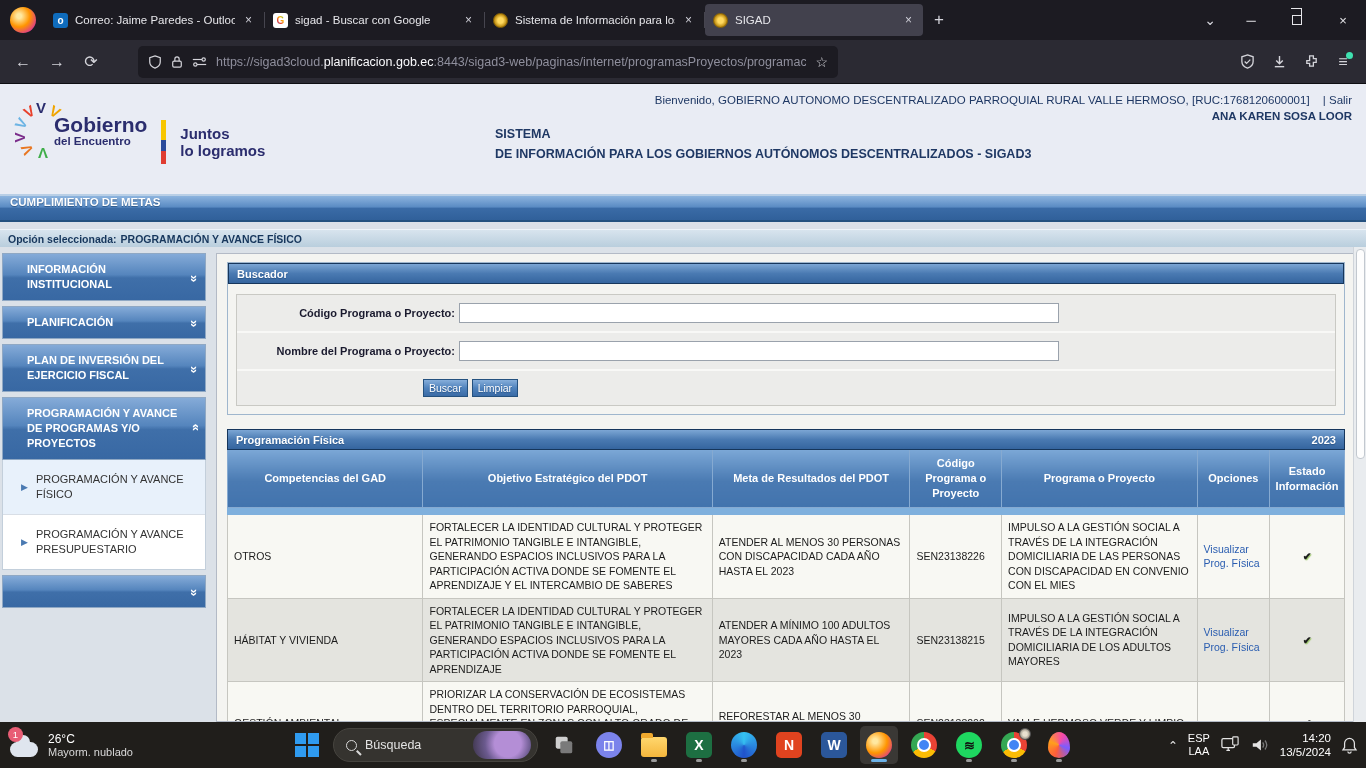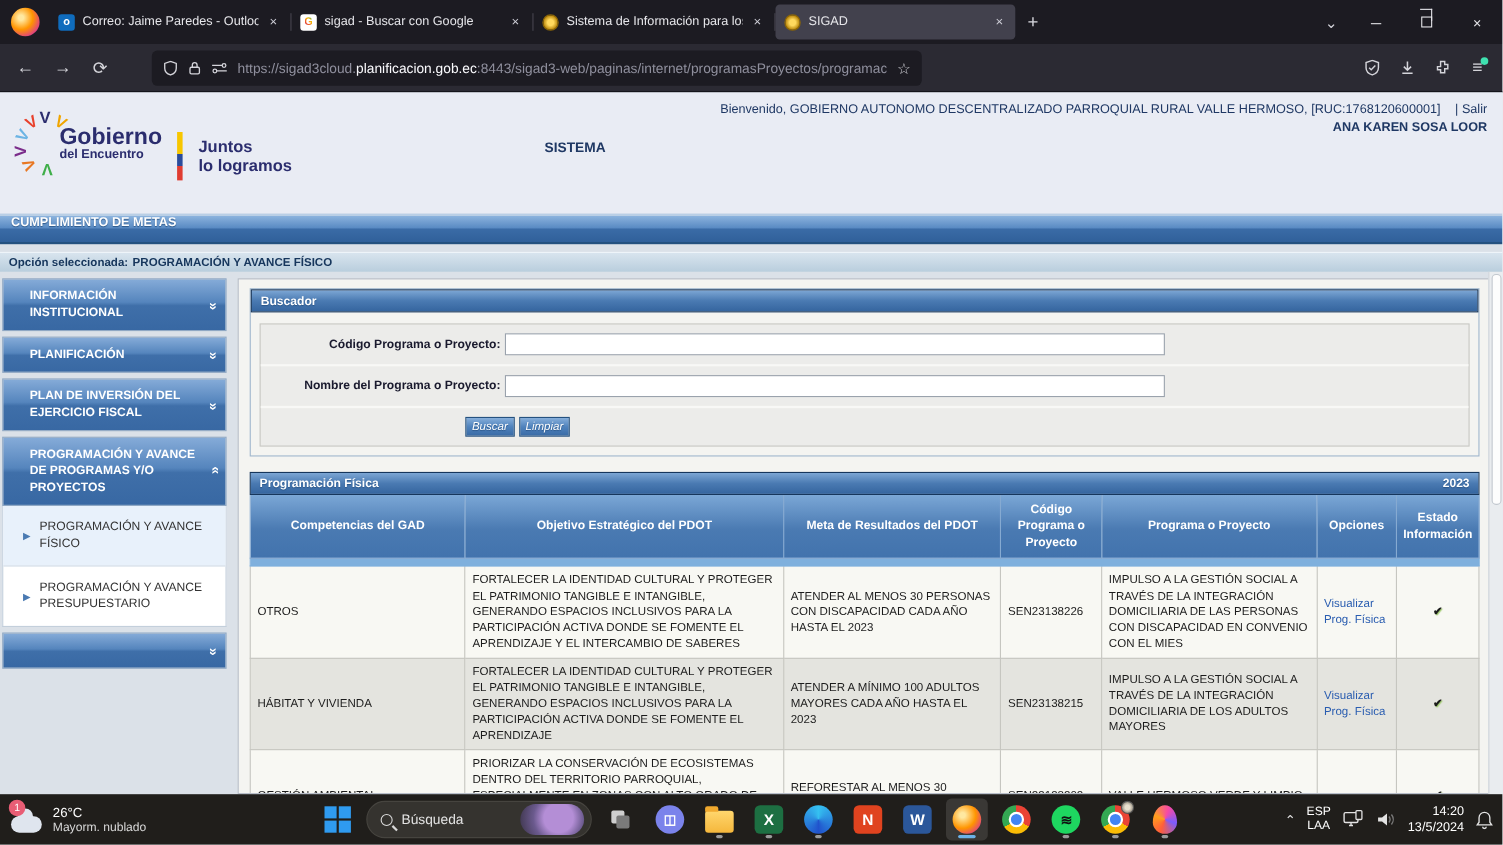--- a/index.html
+++ b/index.html
@@ -85,21 +85,21 @@
   .panel-hdr { height:21px; background:linear-gradient(180deg,#7ca6d4 0%,#4a7ab2 50%,#35659f 100%);
     border:1px solid #16365c; display:flex; align-items:center; justify-content:space-between; padding:0 8px; }
   .panel-hdr .p-title { color:#fff; font-weight:bold; font-size:11px; text-shadow:0 1px 1px #2a5587; }
   .buscador-box { border:1px solid #9fb6cd; background:#f4f4f1; }
   .form-area { margin:10px 8px 8px 8px; border:1px solid #c9c9c4; background:#ececea; }
   .form-row { display:flex; align-items:center; border-bottom:2px solid #f8f8f6; padding:8px 0; }
   .form-label { width:222px; text-align:right; font-size:11px; font-weight:bold; color:#1a1a2e; padding-right:4px; flex-shrink:0; }
   .form-input { width:600px; height:20px; border:1px solid #9aa2ac; background:#fff; font-size:11px; padding:0 4px; }
   .btn-row { display:flex; gap:4px; padding:8px 0 8px 186px; }
   .mini-btn { background:linear-gradient(180deg,#86aeda 0%,#5083bd 50%,#3a6ba6 100%); border:1px solid #24517f;
-    color:#fff; font-size:10.5px; padding:2px 5px; cursor:pointer; text-shadow:0 1px 1px #2a5587;font-style:italic; }
+    color:#fff; font-size:10.5px; padding:2px 5px; cursor:pointer; text-shadow:0 1px 1px #2a5587; }
 
   
   .table-box { margin-top:14px; }
   .table-hdr { height:21px; background:linear-gradient(180deg,#7ca6d4 0%,#4a7ab2 50%,#35659f 100%);
     border:1px solid #16365c; display:flex; align-items:center; justify-content:space-between; padding:0 8px; }
   .table-hdr .p-title, .table-hdr .p-year { color:#fff; font-weight:bold; font-size:11px; text-shadow:0 1px 1px #2a5587; }
   table.datagrid { width:100%; border-collapse:collapse; table-layout:fixed; }
   .datagrid th { background:linear-gradient(180deg,#7ba7d6 0%,#4a7ab2 55%,#4273ad 100%);
     color:#fff; font-size:11px; font-weight:bold; padding:6px 4px; border:1px solid #86aad1; border-top:none; line-height:15px; }
   .datagrid td { font-size:10.5px; color:#1c1c1c; padding:5px 6px; border:1px solid #c6c6c0; vertical-align:middle; line-height:14.5px; }
@@ -260,20 +260,21 @@
           <div>lo logramos</div>
         </div>
       </div>
       <div class="welcome-line">
         <span>Bienvenido, GOBIERNO AUTONOMO DESCENTRALIZADO PARROQUIAL RURAL VALLE HERMOSO, [RUC:1768120600001]</span>
         <span class="salir">| Salir</span>
       </div>
       <div class="user-line">ANA KAREN SOSA LOOR</div>
       <div class="sys-title">
         <div>SISTEMA</div>
+        <div>DE INFORMACIÓN PARA LOS GOBIERNOS AUTÓNOMOS DESCENTRALIZADOS - SIGAD3</div>
       </div>
     </div>
 
     <div class="menubar">
       <span class="menubar-title">CUMPLIMIENTO DE METAS</span>
     </div>
 
     <div class="breadcrumb-bar">
       <span>Opción seleccionada:</span>
       <span>PROGRAMACIÓN Y AVANCE FÍSICO</span>

